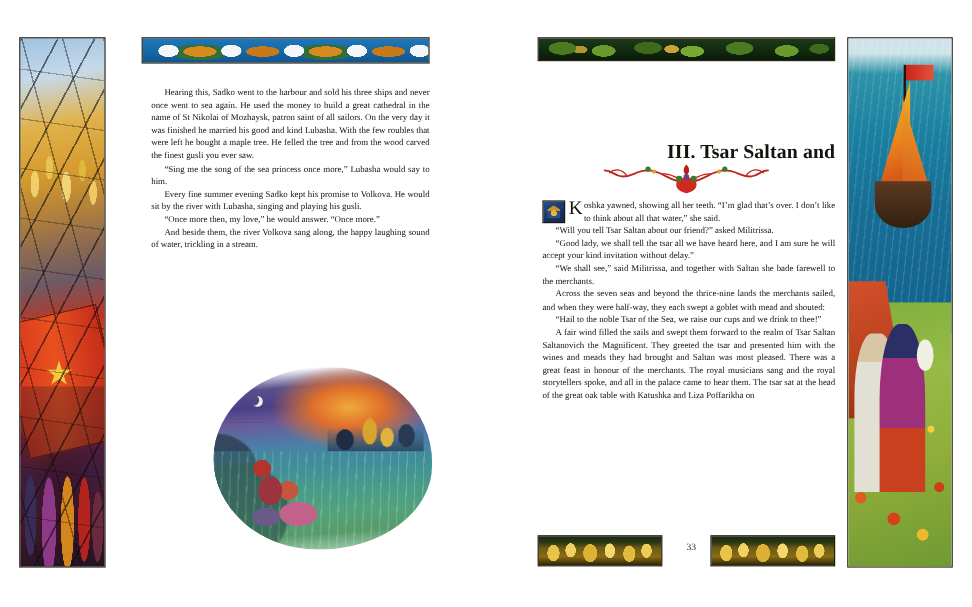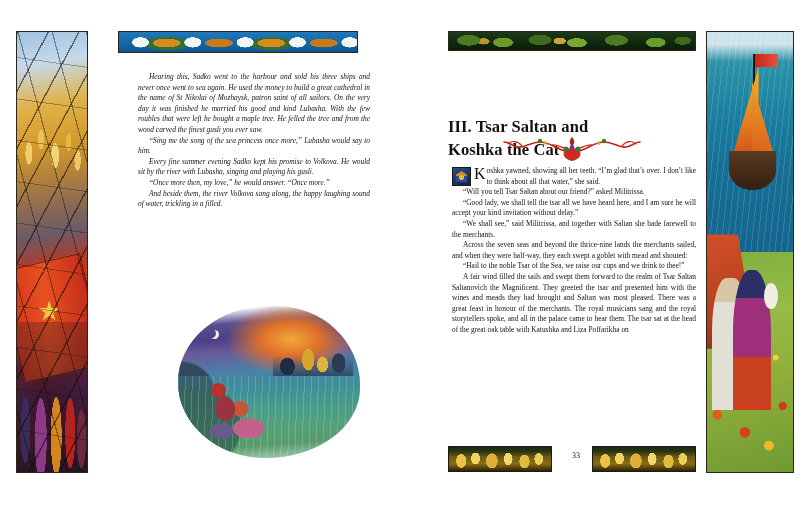--- a/index.html
+++ b/index.html
@@ -105,27 +105,26 @@
       radial-gradient(ellipse 8% 30% at 42% 55%, #c97a18 0 72%, rgba(0,0,0,0) 74%),
       radial-gradient(ellipse 8% 30% at 64% 55%, #d98a1e 0 72%, rgba(0,0,0,0) 74%),
       radial-gradient(ellipse 8% 30% at 86% 55%, #c97a18 0 72%, rgba(0,0,0,0) 74%),
       radial-gradient(ellipse 14% 46% at 20% 58%, #2f6f3c 0 70%, rgba(0,0,0,0) 72%),
       radial-gradient(ellipse 14% 46% at 64% 58%, #2f6f3c 0 70%, rgba(0,0,0,0) 72%);
   }
 
   
   #left-text-column {
     position: absolute;
-    left: 138px; top: 72px;
+    left: 126px; top: 72px;
     width: 232px;
     font-size: 7.4px;
     line-height: 10.6px;
     color: #16120e;
     text-align: justify;
-    font-style: italic;
   }
   #left-text-column p { margin: 0; text-indent: 11px; }
 
   
   #left-scene-illustration {
     position: absolute;
     left: 178px; top: 306px;
     width: 182px; height: 152px;
     border: none;
     border-radius: 50% 46% 52% 48% / 50% 52% 46% 50%;
@@ -197,21 +196,21 @@
       radial-gradient(ellipse 6% 40% at 84% 58%, #6b9a2c 0 66%, rgba(0,0,0,0) 68%),
       radial-gradient(ellipse 5% 34% at 95% 48%, #3f6a1e 0 66%, rgba(0,0,0,0) 68%),
       radial-gradient(ellipse 4% 30% at 45% 50%, #caa43a 0 60%, rgba(0,0,0,0) 64%),
       radial-gradient(ellipse 4% 28% at 14% 52%, #b8962e 0 60%, rgba(0,0,0,0) 64%);
   }
 
   #chapter-title {
     position: absolute;
     left: 448px; top: 74px;
     width: 248px;
-    text-align: left;
+    text-align: right;
     color: #15110d;
     font-size: 16.5px;
     line-height: 23px;
     letter-spacing: .1px;
     margin-top: 41px;
   }
   #chapter-title .line2 { display: block; }
 
   #title-ornament {
     position: absolute;
@@ -373,38 +372,37 @@
 
   <div class="illus" id="left-top-border">
     <div class="motif"></div>
   </div>
 
   <div id="left-text-column">
     <p>Hearing this, Sadko went to the harbour and sold his three ships and never once went to sea again. He used the money to build a great cathedral in the name of St Nikolai of Mozhaysk, patron saint of all sailors. On the very day it was finished he married his good and kind Lubasha. With the few roubles that were left he bought a maple tree. He felled the tree and from the wood carved the finest gusli you ever saw.</p>
     <p>“Sing me the song of the sea princess once more,” Lubasha would say to him.</p>
     <p>Every fine summer evening Sadko kept his promise to Volkova. He would sit by the river with Lubasha, singing and playing his gusli.</p>
     <p>“Once more then, my love,” he would answer. “Once more.”</p>
-    <p>And beside them, the river Volkova sang along, the happy laughing sound of water, trickling in a filled.</p>
+    <p>And beside them, the river Volkova sang along, the happy laughing sound of water, trickling in a stream.</p>
   </div>
 
   <div id="left-scene-illustration">
     <div class="bank"></div>
     <div class="cathedral"></div>
     <div class="water"></div>
     <div class="moon"></div>
     <div class="figures"></div>
   </div>
 
   <div class="illus" id="right-top-border">
     <div class="leaves"></div>
   </div>
 
   <h1 id="chapter-title">
     <span>III. Tsar Saltan and</span>
-    <span class="line2">Koshka the Cat</span>
   </h1>
 
   <svg id="title-ornament" viewBox="0 0 160 34">
     <g fill="none" stroke="#c0241c" stroke-width="1.6" stroke-linecap="round">
       <path d="M80 24 C66 24 60 14 48 14 C38 14 34 20 26 19 C20 18.4 18 14 12 14"></path>
       <path d="M80 24 C94 24 100 14 112 14 C122 14 126 20 134 19 C140 18.4 142 14 148 14"></path>
       <path d="M80 22 C72 22 68 16 60 17" stroke-width="1.2"></path>
       <path d="M80 22 C88 22 92 16 100 17" stroke-width="1.2"></path>
       <path d="M30 18 C26 13 20 12 16 16" stroke-width="1.1"></path>
       <path d="M130 18 C134 13 140 12 144 16" stroke-width="1.1"></path>

